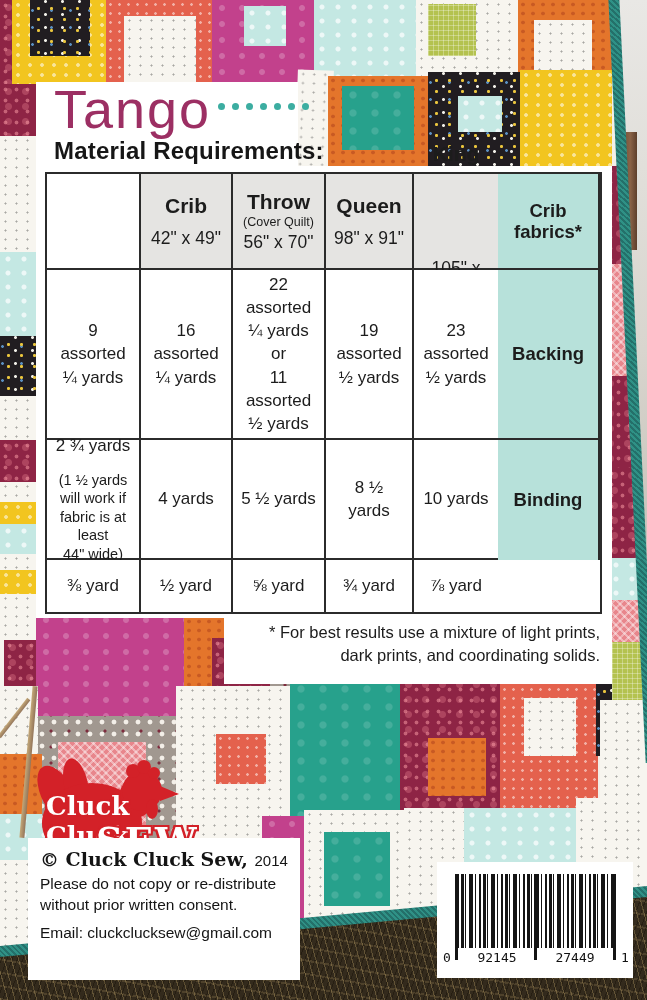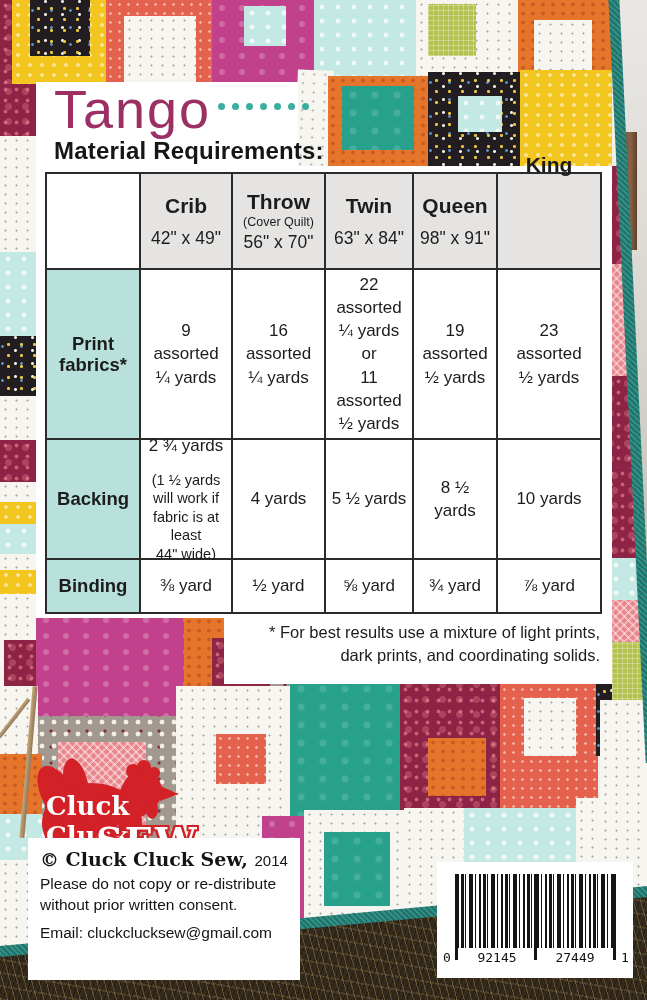--- a/index.html
+++ b/index.html
@@ -220,36 +220,31 @@
       <div class="col-name">Crib</div>
       <div class="col-sub"></div>
       <div class="col-size">42" x 49"</div>
     </div>
     <div class="c hdr">
       <div class="col-name">Throw</div>
       <div class="col-sub">(Cover Quilt)</div>
       <div class="col-size" style="margin-top:3px">56" x 70"</div>
     </div>
     <div class="c hdr">
-      <div class="col-name">Twin</div>
-      <div class="col-sub"></div>
-      <div class="col-size">63" x 84"</div>
-    </div>
-    <div class="c hdr">
       <div class="col-name">Queen</div>
       <div class="col-sub"></div>
       <div class="col-size">98" x 91"</div>
     </div>
     <div class="c hdr last-col">
       <div class="col-name">King</div>
       <div class="col-sub"></div>
       <div class="col-size">105" x 105"</div>
     </div>
 
-    <div class="c rowlabel">Print fabrics*</div>
+    <div class="c rowlabel">Crib fabrics*</div>
     <div class="c">
         <div class="val">9
 assorted
 ¼ yards</div>
       </div>
     <div class="c">
         <div class="val">16
 assorted
 ¼ yards</div>
       </div>

